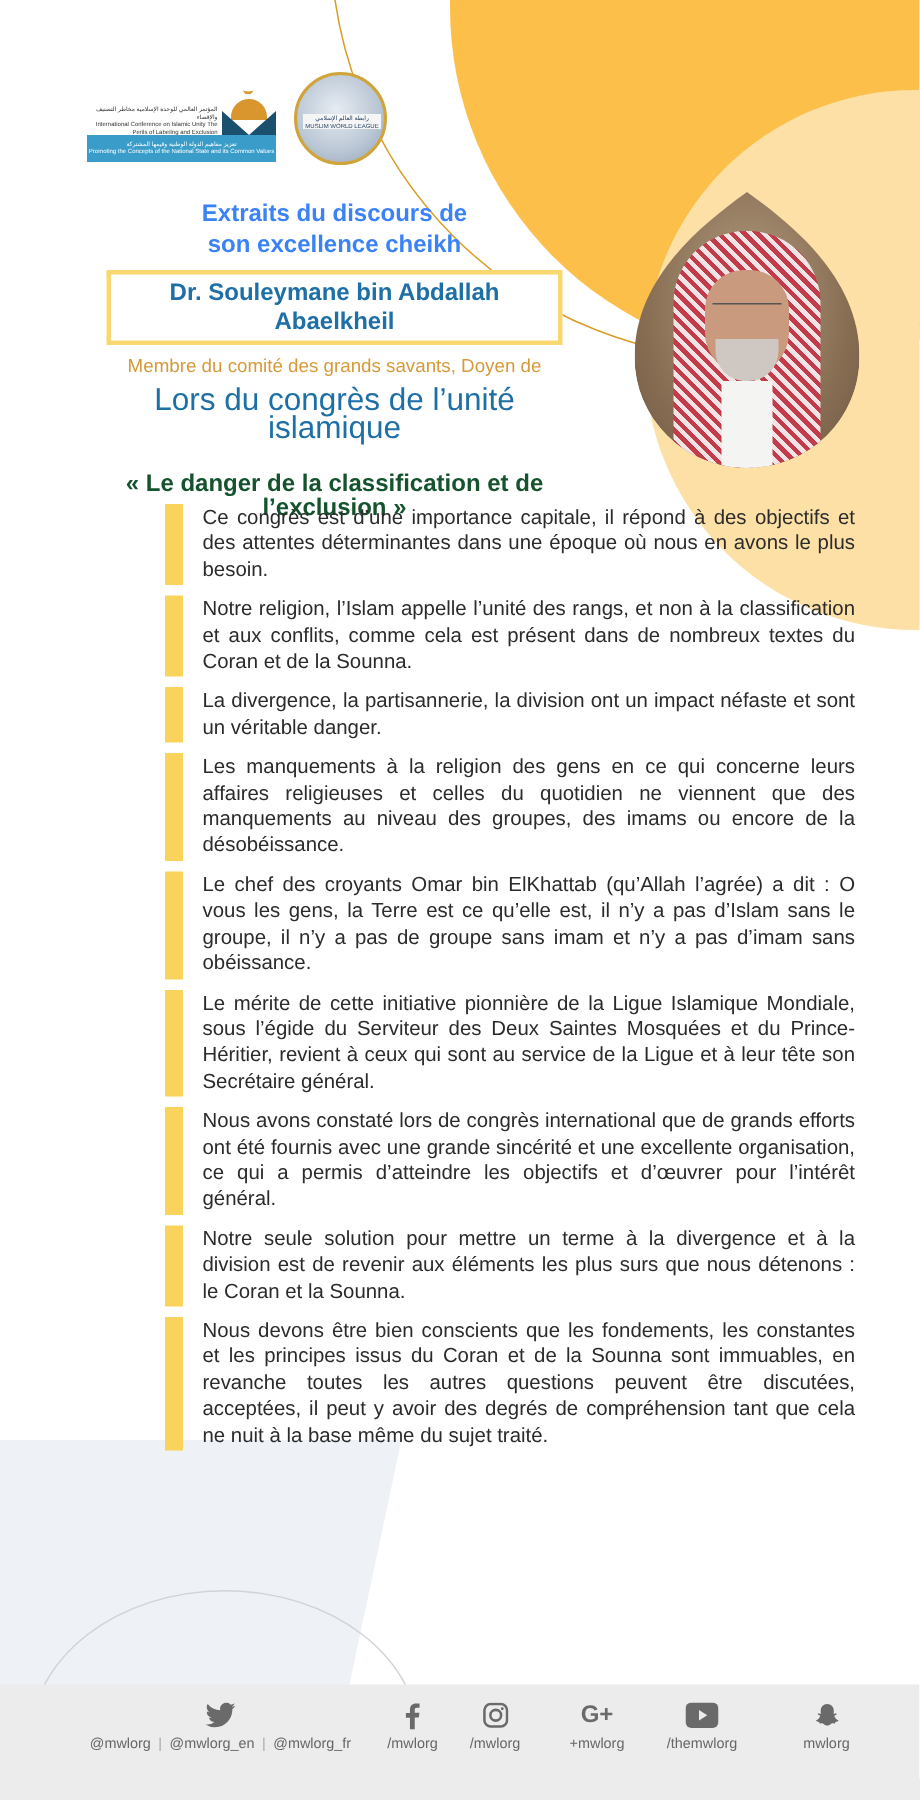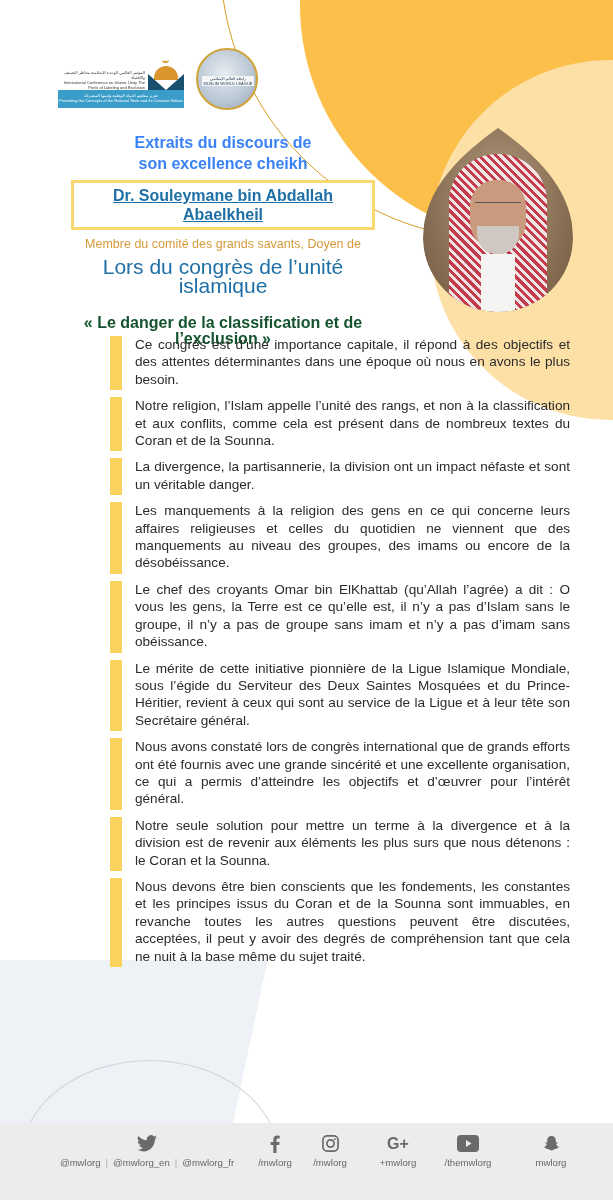--- a/index.html
+++ b/index.html
@@ -23,21 +23,21 @@
   .conf-mark .dome { position: absolute; left: 6px; top: 10px; width: 24px; height: 14px; border-radius: 12px 12px 0 0; background: #d9962e; }
   .conf-mark .v { position: absolute; left: 0; top: 18px; width: 0; height: 0; border-left: 18px solid #1a4f6e; border-right: 18px solid #1a4f6e; border-top: 16px solid transparent; }
   .conf-mark .moon { position: absolute; left: 14px; top: 0; width: 7px; height: 7px; border-radius: 50%; border-bottom: 2px solid #d9962e; }
   .conf-band { background: #3a9dc9; color: #fff; height: 18px; font-size: 4px; text-align: center; padding-top: 3px; line-height: 5px; }
   .mwl-logo { width: 62px; height: 62px; border-radius: 50%; background: radial-gradient(circle at 45% 40%, #e7ecf2 0%, #b9c6d4 60%, #8fa0b4 100%); border: 2px solid #d1a43a; position: relative; margin-top: -4px; }
   .mwl-logo .band { position: absolute; left: 4px; top: 26px; width: 52px; height: 10px; background: #f5f5f5; font-size: 4px; color: #1a3a5c; text-align: center; line-height: 5px; }
 
   
   .header { position: absolute; left: 62px; top: 132px; width: 322px; text-align: center; z-index: 2; }
   .extrait { color: #3b82f6; font-weight: bold; font-size: 16px; line-height: 21px; }
-  .name-box { margin: 6px auto 0; width: 304px; border: 3px solid #f9d870; padding: 3px 0 3px; color: #1d6fa6; font-weight: bold; font-size: 16px; line-height: 19px; background: #fff; text-decoration: underline; }
+  .name-box { margin: 6px auto 0; width: 304px; border: 3px solid #f9d870; padding: 3px 0 3px; color: #1d6fa6; font-weight: bold; font-size: 16px; line-height: 19px; background: #fff; }
   .membre { color: #d69a3a; font-size: 12.5px; line-height: 17px; margin-top: 6px; }
   .lors { color: #1d6fa6; font-weight: normal; font-size: 21px; line-height: 19px; margin-top: 4px; }
   .danger { color: #14532d; font-weight: bold; font-size: 16px; line-height: 16px; margin-top: 20px; }
 
   
   .portrait { position: absolute; left: 423px; top: 128px; width: 150px; height: 184px; z-index: 2;
     border-radius: 50% 50% 50% 50% / 60% 60% 40% 40%;
     background: radial-gradient(ellipse at 50% 40%, #b59f84 0%, #8a7055 60%, #6e5840 100%);
     overflow: hidden; clip-path: path('M75 0 C 110 25, 150 60, 150 110 C 150 150, 118 184, 75 184 C 32 184, 0 150, 0 110 C 0 60, 40 25, 75 0 Z'); }
   .portrait .ghutra { position: absolute; left: 26px; top: 26px; width: 98px; height: 160px; border-radius: 48px 48px 10px 10px;

